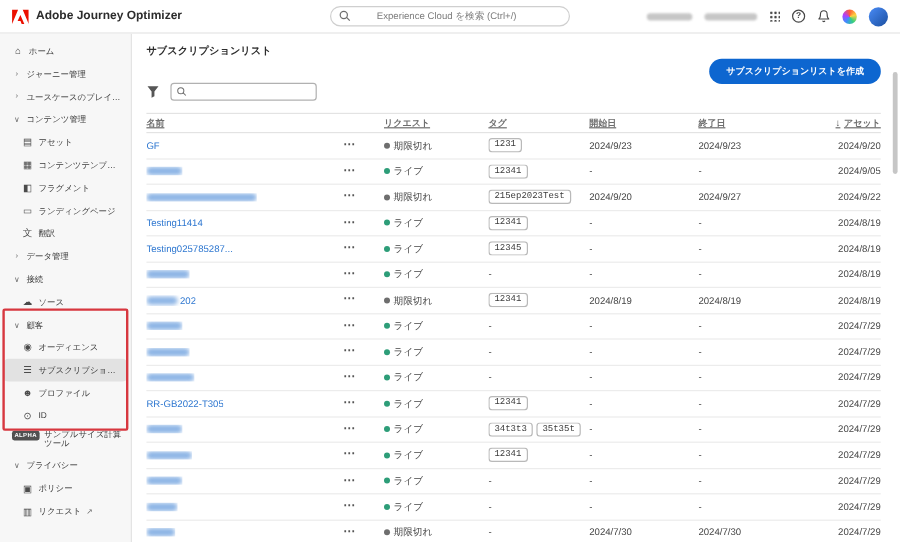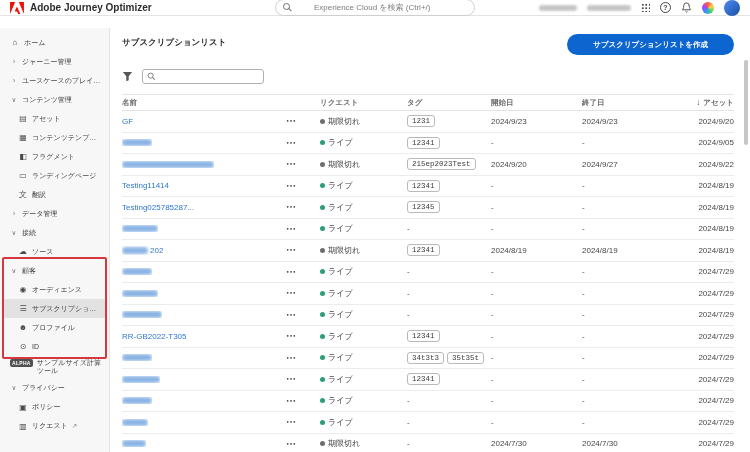--- a/index.html
+++ b/index.html
@@ -1,21 +1,21 @@
 <!DOCTYPE html>
 <html style="--accent: #0d66d0; --link: #2e77d0; --live: #2d9d78; --expired: #6e6e6e; --annotation: #d7373f;"><head>
 <meta charset="utf-8">
 <style>
   * { margin:0; padding:0; box-sizing:border-box; }
   html,body { width:750px; height:452px; overflow:hidden; background:#fff;
     font-family:"Liberation Sans","DejaVu Sans",sans-serif; color:#4b4b4b; }
   body { position:relative; }
 
   
-  .topbar { position:absolute; top:0; left:0; right:0; height:16px; background:#fff;
+  .topbar { position:absolute; top:0; left:0; right:0; height:28px; background:#fff;
     border-bottom:1px solid #e4e4e4; display:flex; align-items:center; padding:0 10px; z-index:4; }
   .brand { display:flex; align-items:center; gap:6px; }
   .adobe-logo { display:block; }
   .app-title { font-size:10px; font-weight:bold; color:#2c2c2c; white-space:nowrap; }
   .gsearch { position:absolute; left:50%; transform:translateX(-50%); width:200px; height:17px;
     border:1px solid #cfcfcf; border-radius:9px; display:flex; align-items:center; padding:0 7px; gap:22px; background:#fff; }
   .gsearch input { border:none; outline:none; background:transparent; width:100%; font-size:8px; color:#505050;
     font-family:inherit; }
   .gsearch input::placeholder { color:#7c7c7c; }
   .mag { width:9px; height:9px; position:relative; display:inline-block; flex:0 0 auto; }
@@ -47,33 +47,33 @@
   .ext { font-size:6.5px; color:#6e6e6e; }
   .sb-item.wrap { white-space:normal; align-items:flex-start; padding-top:3px; padding-bottom:3px; line-height:1.2; }
 
   .annotation-box { position:absolute; left:2px; top:257px; width:105px; height:102px;
     border:2px solid var(--annotation,#d7373f); border-radius:2px; z-index:5; pointer-events:none; }
 
   
   .main { position:absolute; top:28px; left:110px; right:0; bottom:0; background:#fff; padding:0 16px 0 12px; }
   .page-head { position:relative; padding-top:9px; height:32px; }
   .page-head h1 { font-size:8.5px; font-weight:bold; color:#2c2c2c; }
-  .create-btn { position:absolute; top:6px; right:0; height:21px; padding:0 26px; border:none; cursor:pointer;
+  .create-btn { position:absolute; top:21px; right:0; height:21px; padding:0 14px; border:none; cursor:pointer;
     background:var(--accent,#0d66d0); color:#fff; font-size:7.5px; font-weight:bold; border-radius:11px;
     font-family:inherit; white-space:nowrap; }
   .filter-row { margin-top:8px; display:flex; align-items:center; gap:9px; height:17px; }
   .funnel { border:none; background:transparent; cursor:pointer; padding:0; display:flex; align-items:center; }
   .tsearch { display:flex; align-items:center; border:1px solid #b1b1b1; border-radius:3px; width:122px; height:15px;
     padding:0 4px; gap:4px; background:#fff; }
   .tsearch .mag { transform:scale(.85); }
   .tsearch input { border:none; outline:none; background:transparent; width:100%; font-size:8px; font-family:inherit; }
 
   .gridcols { display:grid; grid-template-columns:198px 87px 84px 91px 86px 1fr; align-items:center; }
   .thead { margin-top:9px; height:17px; border-top:1px solid #e3e3e3; border-bottom:1px solid #e3e3e3;
-    font-size:7.5px; color:#6e6e6e; font-weight:bold; }
+    font-size:7.5px; color:#6e6e6e; font-weight:bold;text-decoration:underline; }
   .hcell { display:flex; align-items:center; gap:3px; cursor:pointer; }
   .hcell.right { justify-content:flex-end; }
   .sort { font-size:8px; color:#464646; }
   .trow { height:21.5px; border-bottom:1px solid #ececec; font-size:8px; color:#464646; cursor:pointer; }
   .cell { display:flex; align-items:center; gap:3px; overflow:hidden; }
   .cell.right { justify-content:flex-end; }
   .cell.name { padding-right:22px; }
   .nwrap { display:flex; align-items:center; gap:2px; overflow:hidden; }
   .nlink { color:var(--link,#2e77d0); text-decoration:none; white-space:nowrap;text-align:center; }
   .mask { display:inline-block; height:7px; border-radius:3.5px; background:var(--link,#2e77d0);

